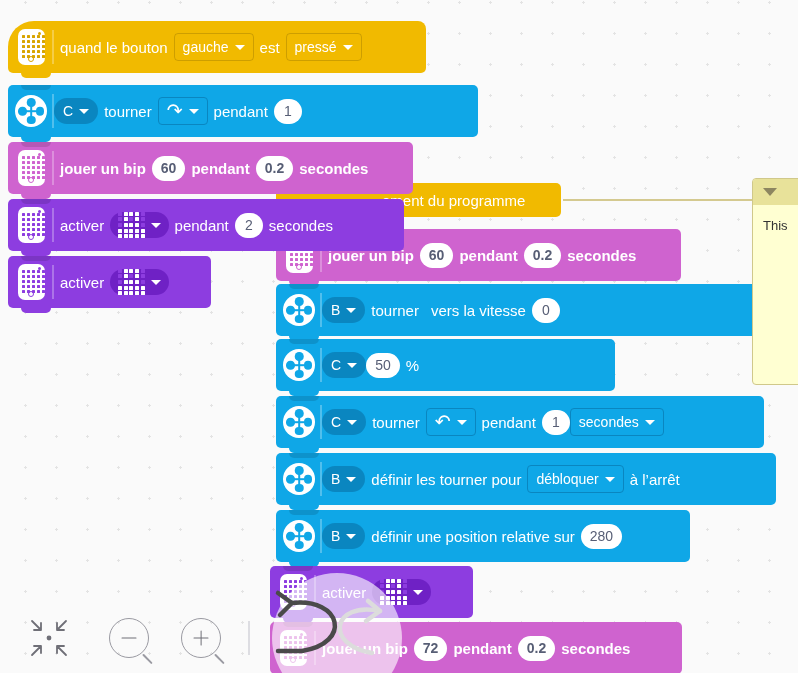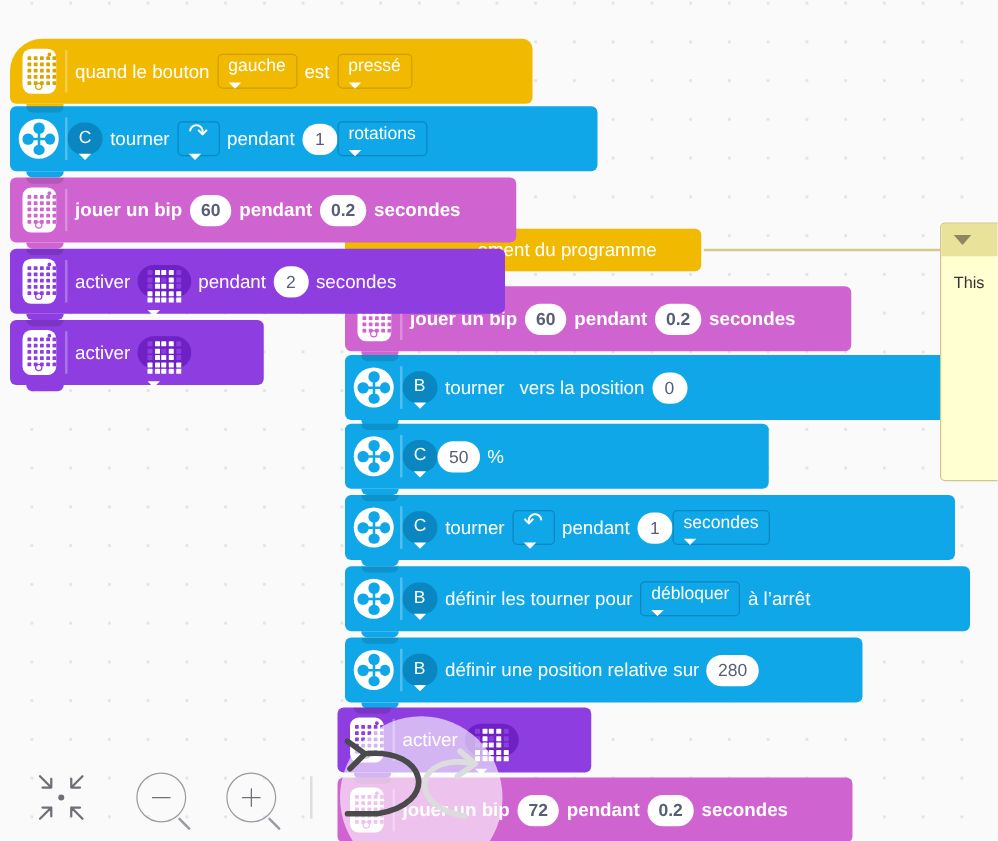--- a/index.html
+++ b/index.html
@@ -88,24 +88,23 @@
   .ic-motor .w{left:3px;top:50%;transform:translateY(-50%);}
   .ic-motor .e{right:3px;top:50%;transform:translateY(-50%);}
   .ic-motor .plus{left:50%;top:50%;transform:translate(-50%,-50%);width:11px;height:11px;background:none;}
   .ic-motor .plus:before,.ic-motor .plus:after{content:"";position:absolute;background:currentColor;}
   .ic-motor .plus:before{left:50%;transform:translateX(-50%);top:0;width:2.6px;height:11px;}
   .ic-motor .plus:after{top:50%;transform:translateY(-50%);left:0;height:2.6px;width:11px;}
 
   
   .lbl{padding:0 6px;}
   .field{
-    display:inline-flex;gap:6px;
+    display:inline-flex;align-items:center;gap:6px;
     border-radius:13px;padding:3px 9px;height:26px;box-sizing:border-box;
     font-size:14px;
-    flex-direction:column;
   }
   .fld-dark-blue{background:#0a86c0;color:#fff;}
   .fld-dark-purple{background:#6f21c5;color:#fff;}
   .fld-rect{
     border-radius:4px;border:1px solid rgba(0,0,0,0.18);
     background:transparent;color:#fff;height:28px;padding:0 8px;
   }
   .fld-rect-blue{border-color:#0a86c0;}
   .fld-rect-amber{border-color:rgba(0,0,0,0.15);}
   .num{
@@ -212,21 +211,21 @@
           <span class="w"></span>
           <span class="e"></span>
           <span class="plus"></span>
         </span>
     </div>
     <span class="field fld-dark-blue">
       <span>B</span>
       <span class="caret caret-w"></span>
     </span>
     <span class="lbl">tourner</span>
-    <span class="lbl">vers la position</span>
+    <span class="lbl">vers la vitesse</span>
     <span class="num">0</span>
   </div>
 
   <div class="blk c-motor" style="left:276px;top:339px;width:339px;height:52px;">
     <div class="notch-top"></div>
       <div class="notch-bot"></div>
     <div class="iconcell">
       <span class="ic-motor">
           <span class="n"></span>
           <span class="s"></span>
@@ -428,21 +427,21 @@
   </div>
 
   <div class="cline" style="position:absolute;left:563px;top:199px;width:190px;height:1.5px;background:#d4c98f;"></div>
   <div id="comment" style="left:752px;top:178px;width:74px;height:205px;">
     <div class="chead">
       <span class="ctri"></span>
     </div>
     <div class="cbody">This</div>
   </div>
 
-  <div class="blk blk-hat c-event" style="left:8px;top:31px;width:418px;height:52px;border-top-left-radius:26px;border-top-right-radius:8px;">
+  <div class="blk blk-hat c-event" style="left:8px;top:21px;width:418px;height:52px;border-top-left-radius:26px;border-top-right-radius:8px;">
     <div class="notch-bot"></div>
     <div class="iconcell">
       <span class="ic-hub">
           <span class="dot"></span>
           <span class="grid">
             <i></i>
             <i></i>
             <i></i>
             <i></i>
             <i></i>
@@ -498,24 +497,20 @@
       <span>C</span>
       <span class="caret caret-w"></span>
     </span>
     <span class="lbl">tourner</span>
     <span class="field fld-rect fld-rect-blue">
       <span class="rotico">↷</span>
       <span class="caret caret-w"></span>
     </span>
     <span class="lbl">pendant</span>
     <span class="num">1</span>
-    <span class="field fld-rect fld-rect-blue">
-      <span>rotations</span>
-      <span class="caret caret-w"></span>
-    </span>
   </div>
 
   <div class="blk c-sound" style="left:8px;top:142px;width:405px;height:52px;">
     <div class="notch-top"></div>
       <div class="notch-bot"></div>
     <div class="iconcell">
       <span class="ic-hub">
           <span class="dot"></span>
           <span class="grid">
             <i></i>

